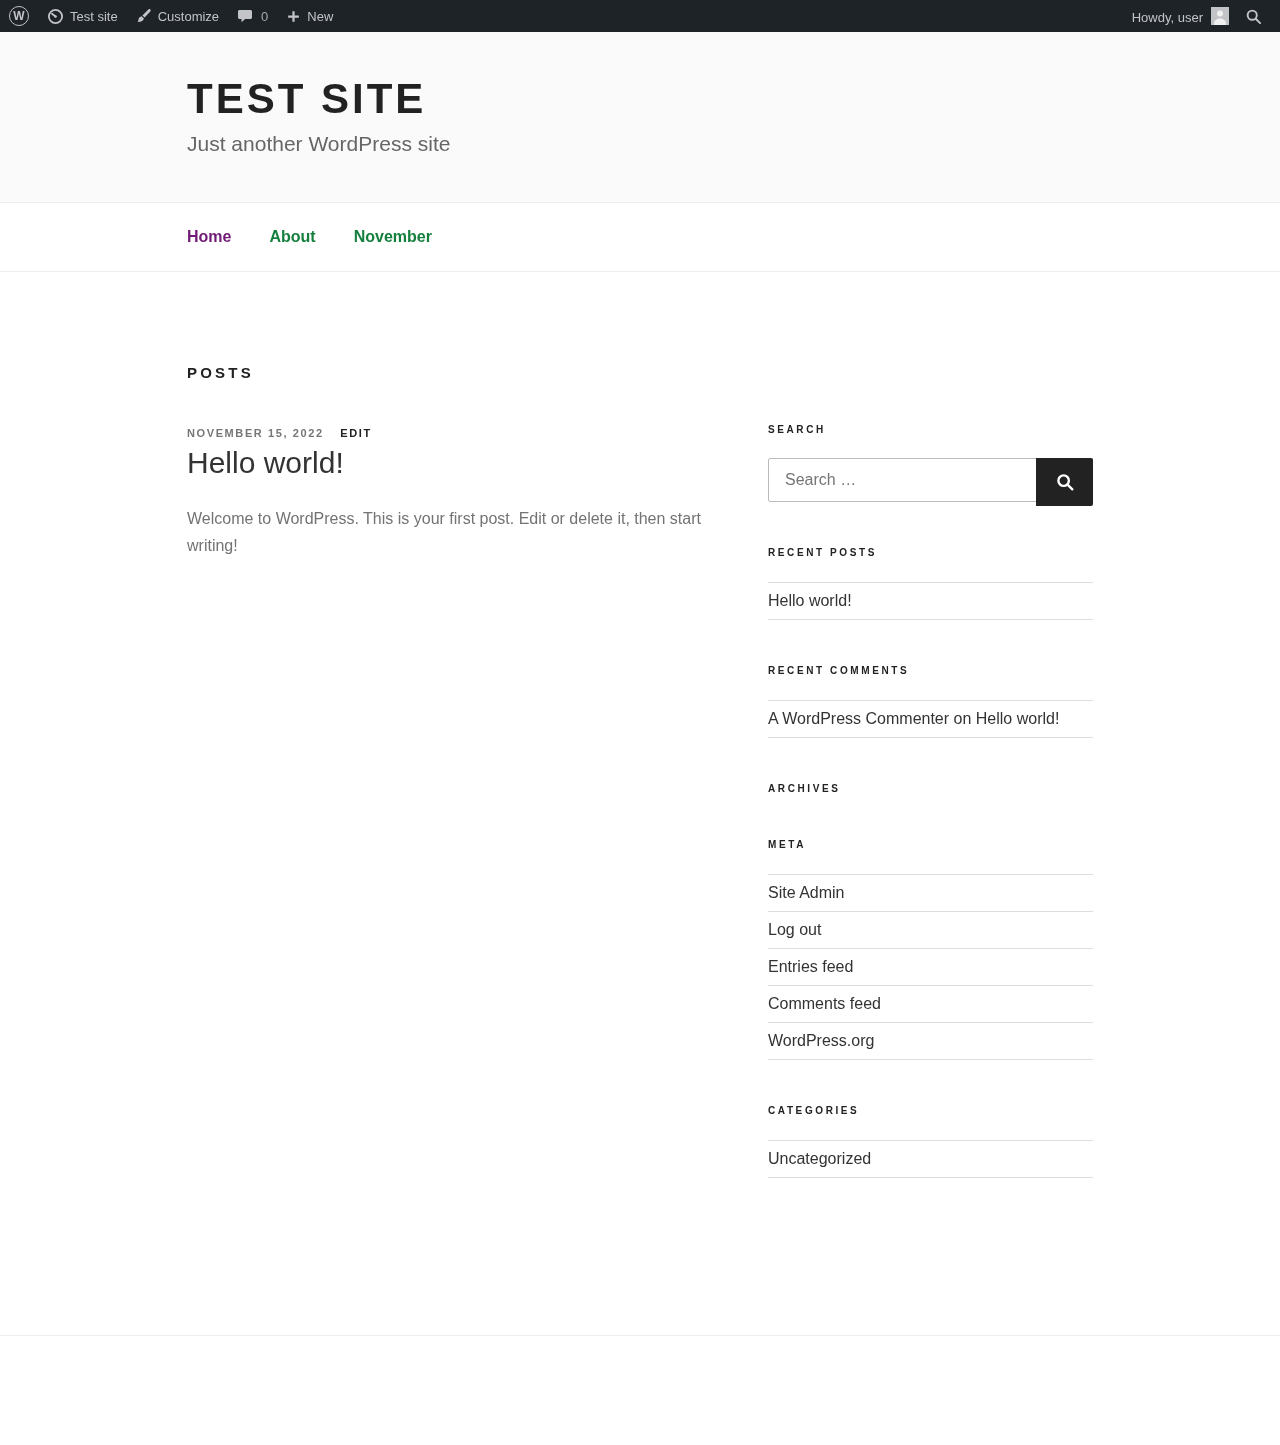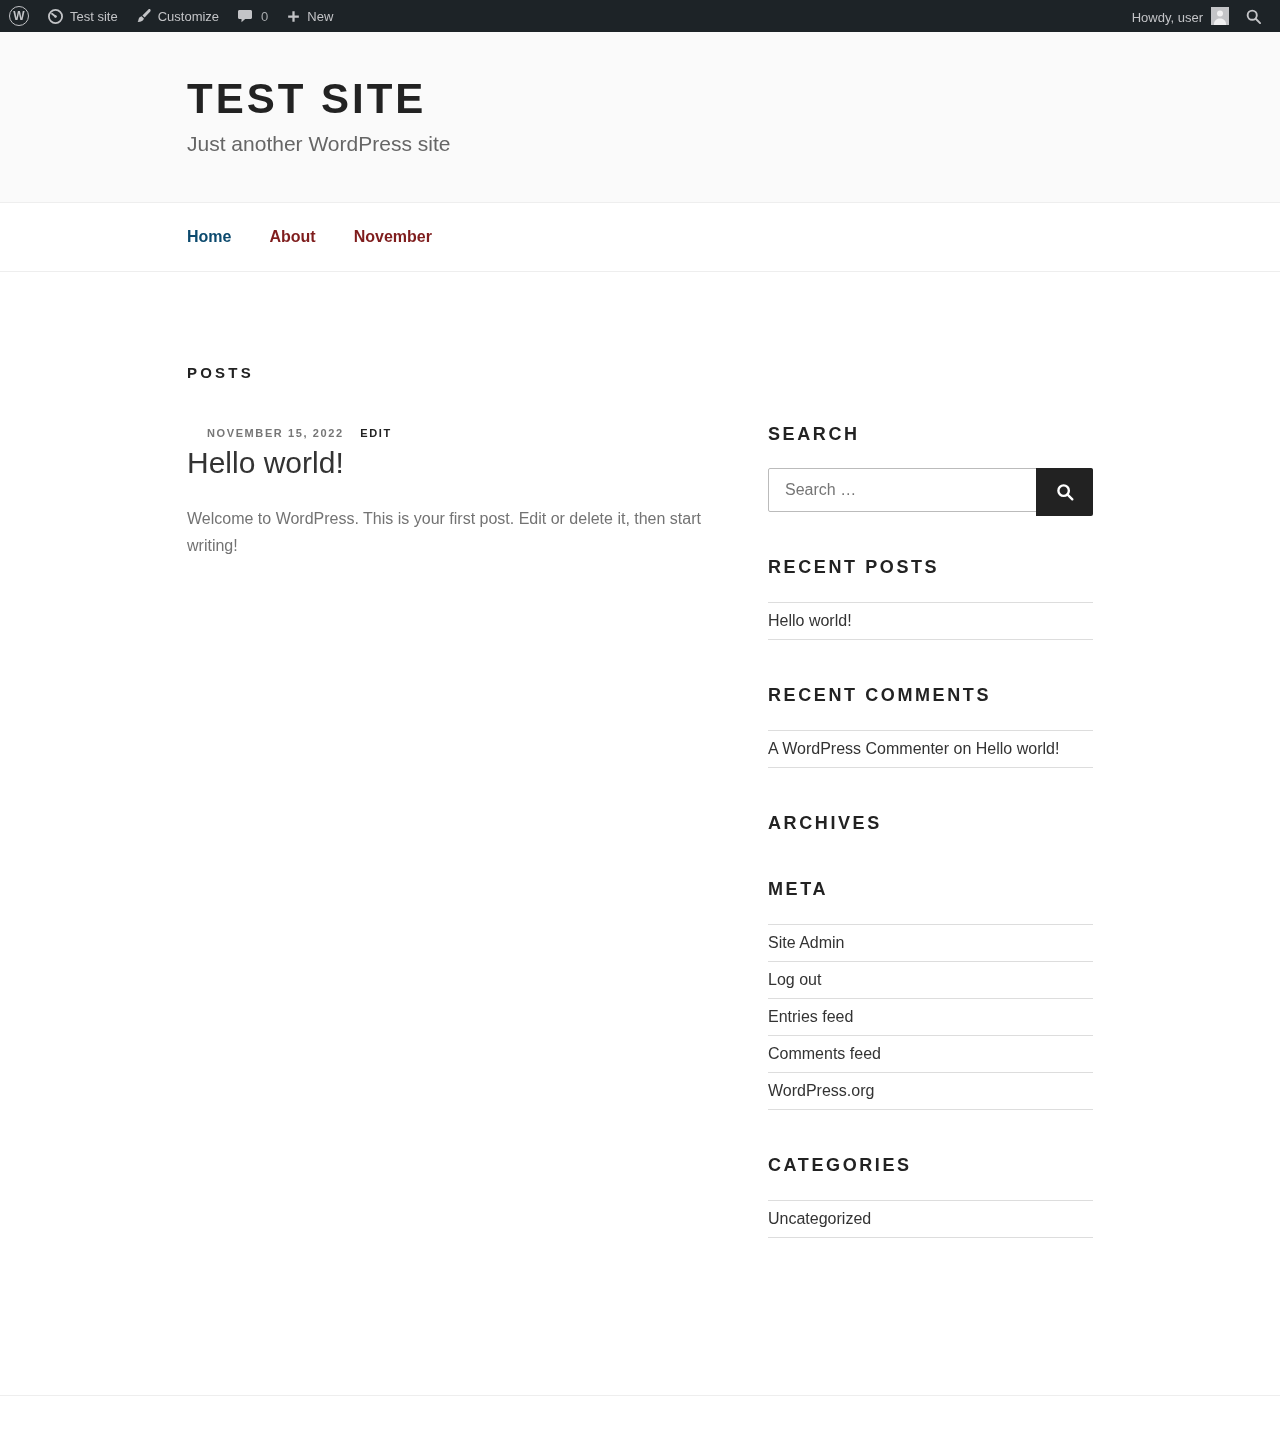--- a/index.html
+++ b/index.html
@@ -49,47 +49,47 @@
   .site-tagline { margin-top: 12px; font-size: 21px; color: #666; }
 
   
   .site-nav {
     background: #fff;
     border-top: 1px solid #eee;
     border-bottom: 1px solid #eee;
   }
   .site-nav ul { list-style: none; display: flex; padding: 25px 0; }
   .site-nav li { margin-right: 38px; }
-  .site-nav a { font-size: 16px; font-weight: 700; color: #7f1d1d; cursor: pointer; }
-  .site-nav a.current { color: #0c4a6e; }
+  .site-nav a { font-size: 16px; font-weight: 700; color: #15803d; cursor: pointer; }
+  .site-nav a.current { color: #701a75; }
 
   
   .content-wrap {
     display: flex; justify-content: space-between;
     padding-top: 92px; padding-bottom: 112px;
   }
   .main-col { width: 535px; }
   .sidebar-col { width: 325px; margin-top: 60px; }
 
   .page-title {
     font-size: 15px; font-weight: 700; letter-spacing: 3.2px; color: #222;
   }
   .post { margin-top: 46px; }
-  .post-meta { font-size: 11px; font-weight: 700; letter-spacing: 1.6px; margin-left: 20px; }
+  .post-meta { font-size: 11px; font-weight: 700; letter-spacing: 1.6px; }
   .post-date { color: #767676; cursor: pointer; }
   .post-edit { color: #222; margin-left: 12px; cursor: pointer; }
   .post-title {
     margin-top: 7px; font-size: 30px; font-weight: 300; color: #333; cursor: pointer;
   }
   .post-body { margin-top: 26px; font-size: 16px; line-height: 1.66; color: #737373; }
 
   
   .widget { margin-bottom: 45px; }
   .widget-title {
-    font-size: 18px; font-weight: 700; letter-spacing: 2.6px; color: #222;
+    font-size: 10px; font-weight: 700; letter-spacing: 2.6px; color: #222;
   }
   .search-form { position: relative; margin-top: 23px; }
   .search-input {
     width: 100%; height: 44px;
     border: 1px solid #bbb; border-radius: 2px;
     padding: 0 66px 0 16px;
     font-size: 16px; color: #333;
     font-family: "Liberation Sans", "DejaVu Sans", sans-serif;
     background: #fff; outline: none;
   }

